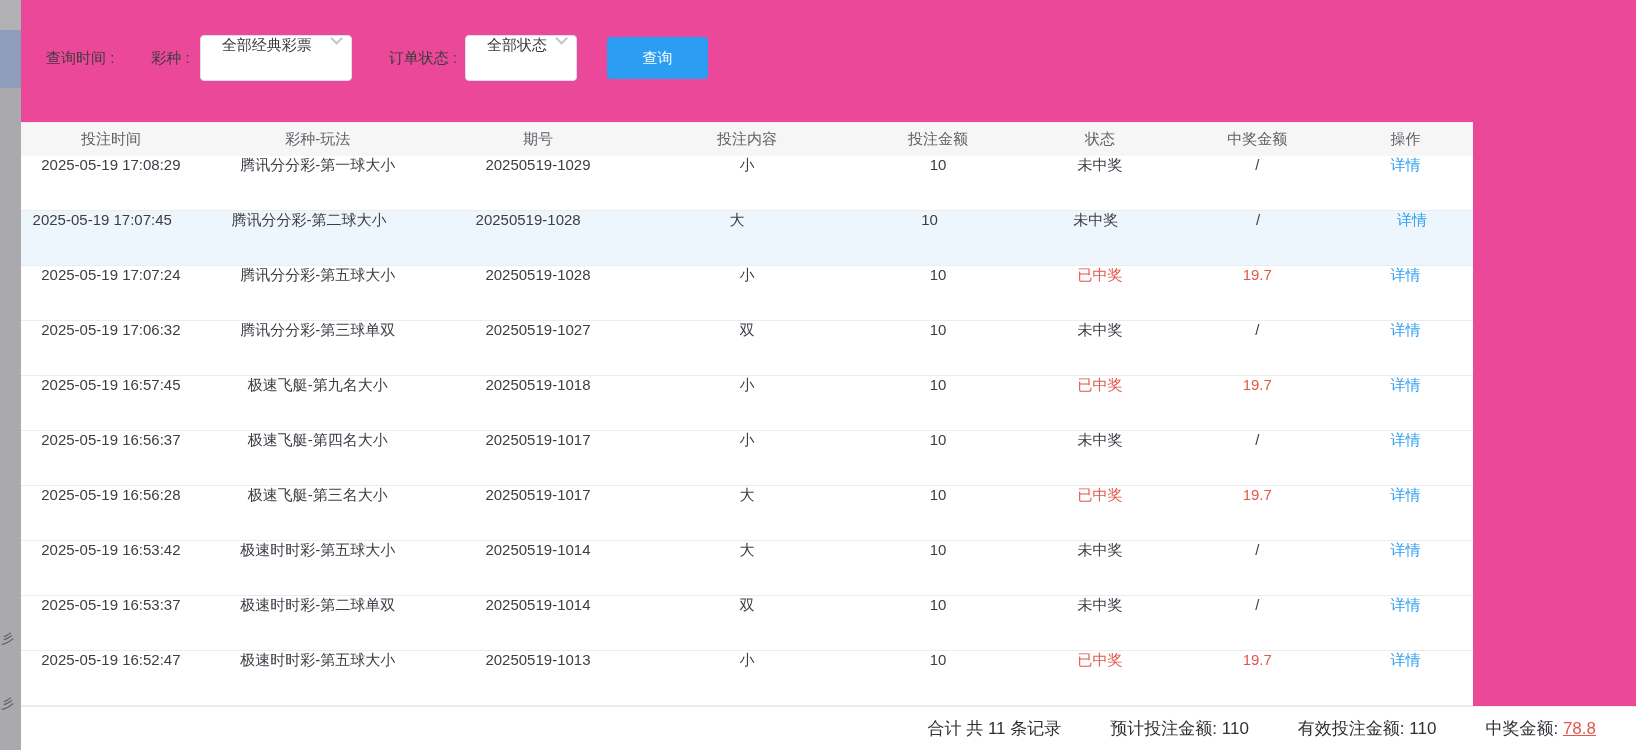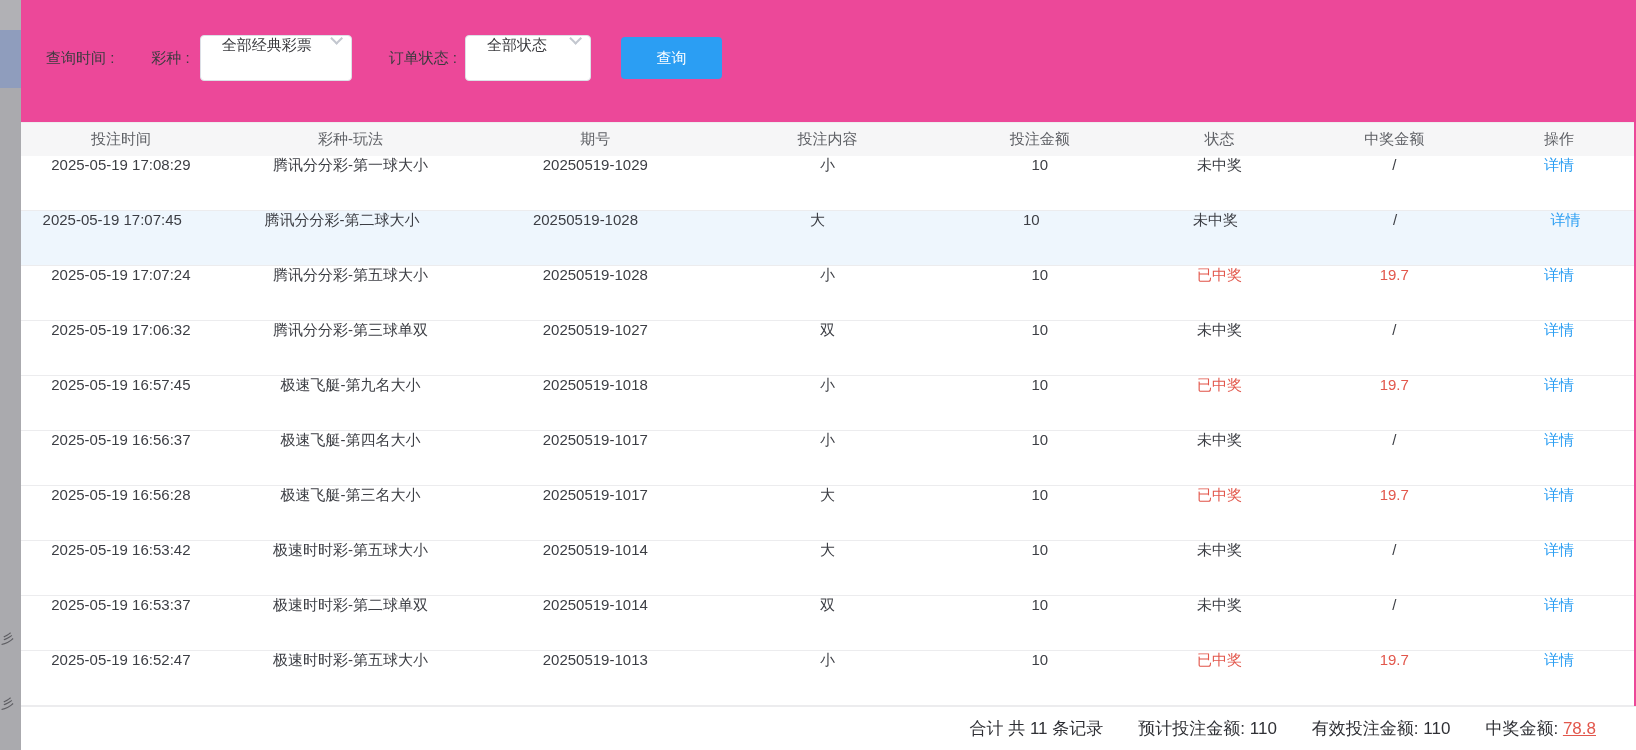--- a/index.html
+++ b/index.html
@@ -18,45 +18,45 @@
 
   
   .filter-bar { position:absolute; left:25px; top:35px; height:46px; display:flex; align-items:center; font-size:15px; color:#3b3b3f; white-space:nowrap; }
   .flabel { color:#3b3b3f; }
   .btn-group { display:flex; align-items:center; height:46px; border:1px solid #dcdfe6; border-radius:4px; margin-left:9px; overflow:hidden; background:#fff; }
   .tbtn { position:relative; height:46px; line-height:46px; padding:0 16px; background:#fff; border:none; font-size:15px; color:#3b3b3f; cursor:pointer; font-family:inherit; }
   .tbtn.active { background:#2b9ef3; color:#fff; border-radius:4px; }
   .tbtn.sep::before { content:""; position:absolute; left:0; top:15px; width:1px; height:16px; background:#e4e4e8; }
   .select { display:flex; align-items:flex-start; justify-content:space-between; height:46px; border:1px solid #dcdfe6; border-radius:4px; background:#fff; padding:0 12px 0 21px; cursor:pointer; color:#3b3b3f; }
   .select.lottery-w { width:152px; margin-left:10px; }
-  .select.status-w { width:126px; margin-left:8px; }
+  .select.status-w { width:112px; margin-left:8px; }
   .chev { width:9px; height:9px; border-right:2px solid #c3c7cf; border-bottom:2px solid #c3c7cf; transform:rotate(45deg) translateY(-3px); margin-left:8px; }
   .ml-lottery { margin-left:37px; }
   .ml-status { margin-left:37px; }
   .query-btn { margin-left:30px; width:101px; height:42px; background:#2b9ef3; border:none; border-radius:4px; color:#fff; font-size:15px; cursor:pointer; font-family:inherit; }
 
   
-  .table { position:absolute; left:0; top:122px; width:1613px; }
+  .table { position:absolute; left:0; top:122px; width:1452px; }
   .thead { display:flex; height:34px; align-items:center; background:#f6f6f7; border-top:1px solid #ededef; color:#5f6166; font-size:15px; }
   .tr { display:flex; height:55px; border-bottom:1px solid #ececee; font-size:15px; color:#3c3e44; background:#fff; }
   .tr.highlight { background:#eef6fd;gap:20px; }
   .td, .th { text-align:center; overflow:hidden; }
   .c-time    { width:200px; }
   .c-game    { width:260px; }
   .c-period  { width:230px; }
   .c-content { width:235px; }
   .c-amount  { width:190px; }
   .c-status  { width:170px; }
   .c-prize   { width:180px; }
   .c-action  { width:150px; }
   .tr.won .status-cell, .tr.won .prize-cell { color:#e2574c; }
   .detail-link { color:#2b9ef3; text-decoration:none; cursor:pointer; }
 
   
-  .summary { position:absolute; left:0; top:706px; width:1615px; height:44px; border-top:1px solid #ececee; display:flex; align-items:center; justify-content:flex-end; gap:35px; padding-right:40px; font-size:17px; color:#2f3035; background:#fff; }
+  .summary { position:absolute; left:0; top:706px; width:1615px; height:44px; border-top:1px solid #ececee; display:flex; align-items:center; justify-content:flex-end; gap:49px; padding-right:40px; font-size:17px; color:#2f3035; background:#fff; }
   .sum-red { color:#e2574c;text-decoration:underline; }
 </style>
 </head>
 <body>
 
 <div class="screen">
 
   <div class="edge-strip">
     <div class="edge-top"></div>
     <div class="edge-menu-active"></div>

